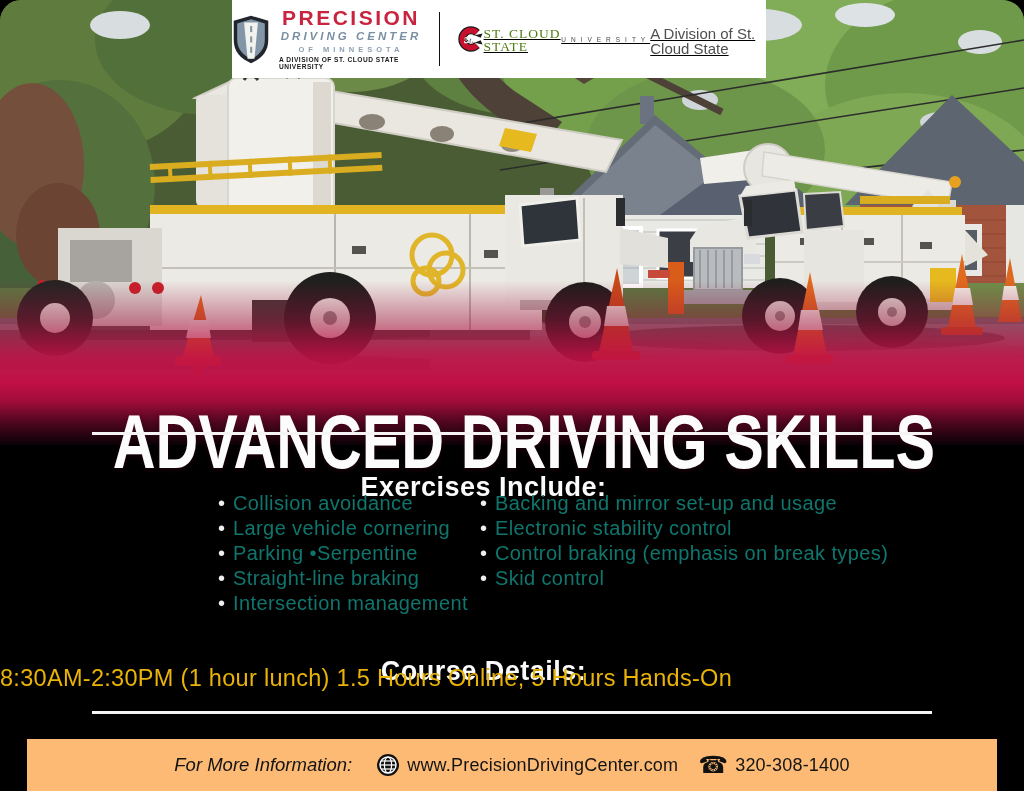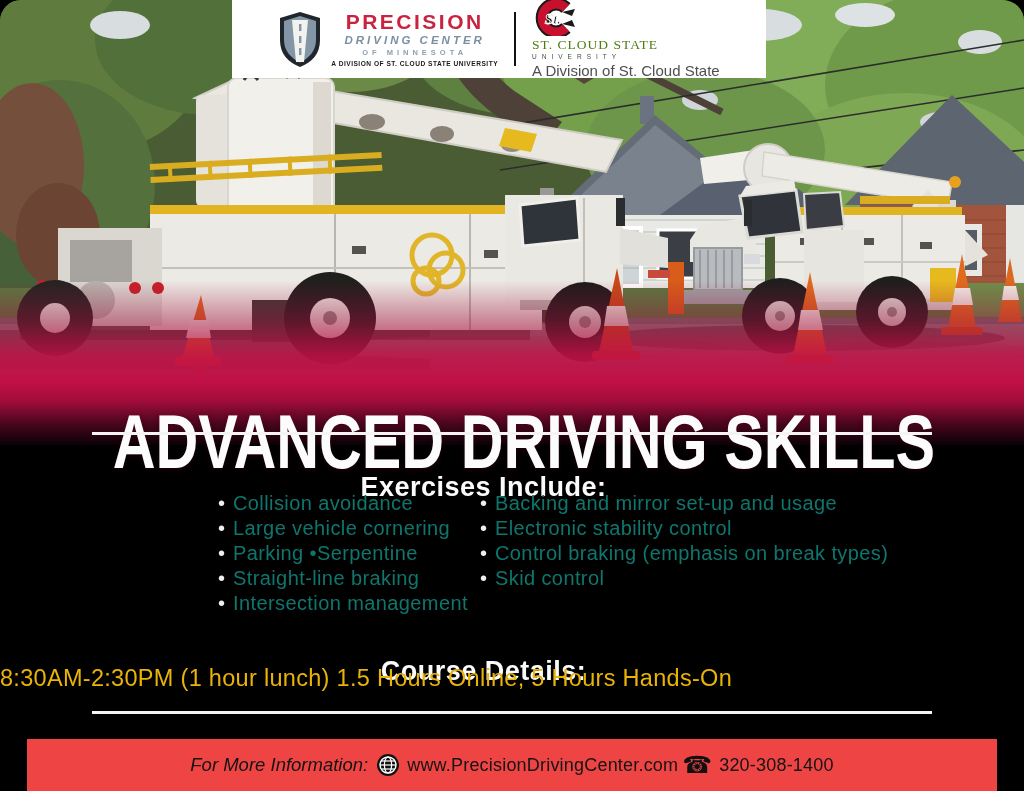--- a/index.html
+++ b/index.html
@@ -23,21 +23,21 @@
   
   .site-header{position:absolute;left:232px;top:0;width:534px;height:78px;background:#fff;
     display:flex;align-items:center;justify-content:center;gap:16px;z-index:8;}
   .plogo{display:flex;align-items:center;gap:9px;}
   .plogo-text{display:flex;flex-direction:column;align-items:center;line-height:1;}
   .plogo-name{font-size:21px;font-weight:bold;letter-spacing:2.5px;color:#c9243f;}
   .plogo-sub{font-size:11.5px;font-style:italic;font-weight:bold;letter-spacing:3px;color:#7b8fa2;margin-top:3px;}
   .plogo-sub2{font-size:7.5px;font-weight:bold;letter-spacing:4px;color:#8da0b2;margin-top:3px;}
   .plogo-sub3{font-size:6.6px;font-weight:bold;letter-spacing:0.5px;color:#1a1a1a;margin-top:4px;}
   .logo-divider{width:2px;height:54px;background:#111;}
-  .slogo{display:flex;flex-direction:column;align-items:flex-start;line-height:1;}
+  .slogo{display:flex;align-items:center;line-height:1;text-decoration:underline;}
   .slogo-line1{font-family:"Liberation Serif",serif;font-size:13.5px;letter-spacing:1px;color:#4d7c0f;margin-top:2px;}
   .slogo-line2{font-size:6.5px;letter-spacing:5px;color:#4a4a4a;margin-top:2px;}
   .slogo-line3{font-size:15px;color:#4f4f4f;margin-top:3px;}
 
   
   .banner-title{position:absolute;left:0;top:351px;width:1024px;text-align:center;z-index:9;
     font-size:76px;font-weight:bold;color:#fdfcfd;line-height:80px;white-space:nowrap;
     transform:scaleX(0.78);transform-origin:50% 50%;
     text-shadow:0 2px 6px rgba(60,0,20,0.45);}
   .title-underline{position:absolute;left:92px;top:432px;width:840px;height:3px;background:#f5f3f4;z-index:9;}
@@ -50,22 +50,22 @@
   .bullets{position:absolute;top:491px;margin:0;padding:0;list-style:none;z-index:3;}
   .bullets li{font-size:20px;line-height:25px;color:#0f766e;letter-spacing:0.4px;position:relative;padding-left:15px;}
   .bullets li::before{content:"\2022";position:absolute;left:0;top:0;color:#efefef;}
   .bullets-left{left:218px;}
   .bullets-right{left:480px;}
   .schedule{position:absolute;left:0;top:665px;width:920px;text-align:left;color:#eab308;
     font-size:23.5px;letter-spacing:0.3px;z-index:3;}
   .footer-rule{position:absolute;left:92px;top:711px;width:840px;height:3px;background:#f5f3f4;z-index:3;}
 
   
-  .footer-bar{position:absolute;left:27px;top:739px;width:970px;height:52px;background:#ef4444;z-index:5;
-    display:flex;align-items:center;justify-content:center;gap:4px;color:#141414;}
+  .footer-bar{position:absolute;left:27px;top:739px;width:970px;height:52px;background:#fdba74;z-index:5;
+    display:flex;align-items:center;justify-content:center;gap:20px;color:#141414;}
   .footer-label{font-size:18.5px;font-style:italic;margin-right:4px;}
   .footer-item{display:flex;align-items:center;gap:7px;}
   .footer-text{font-size:18px;letter-spacing:0.2px;}
   .phone-glyph{font-family:"DejaVu Sans",sans-serif;font-size:24px;line-height:24px;color:#111;}
   .icon-svg{display:block;}
 </style>
 </head>
 <body>
 
 <div class="poster">

